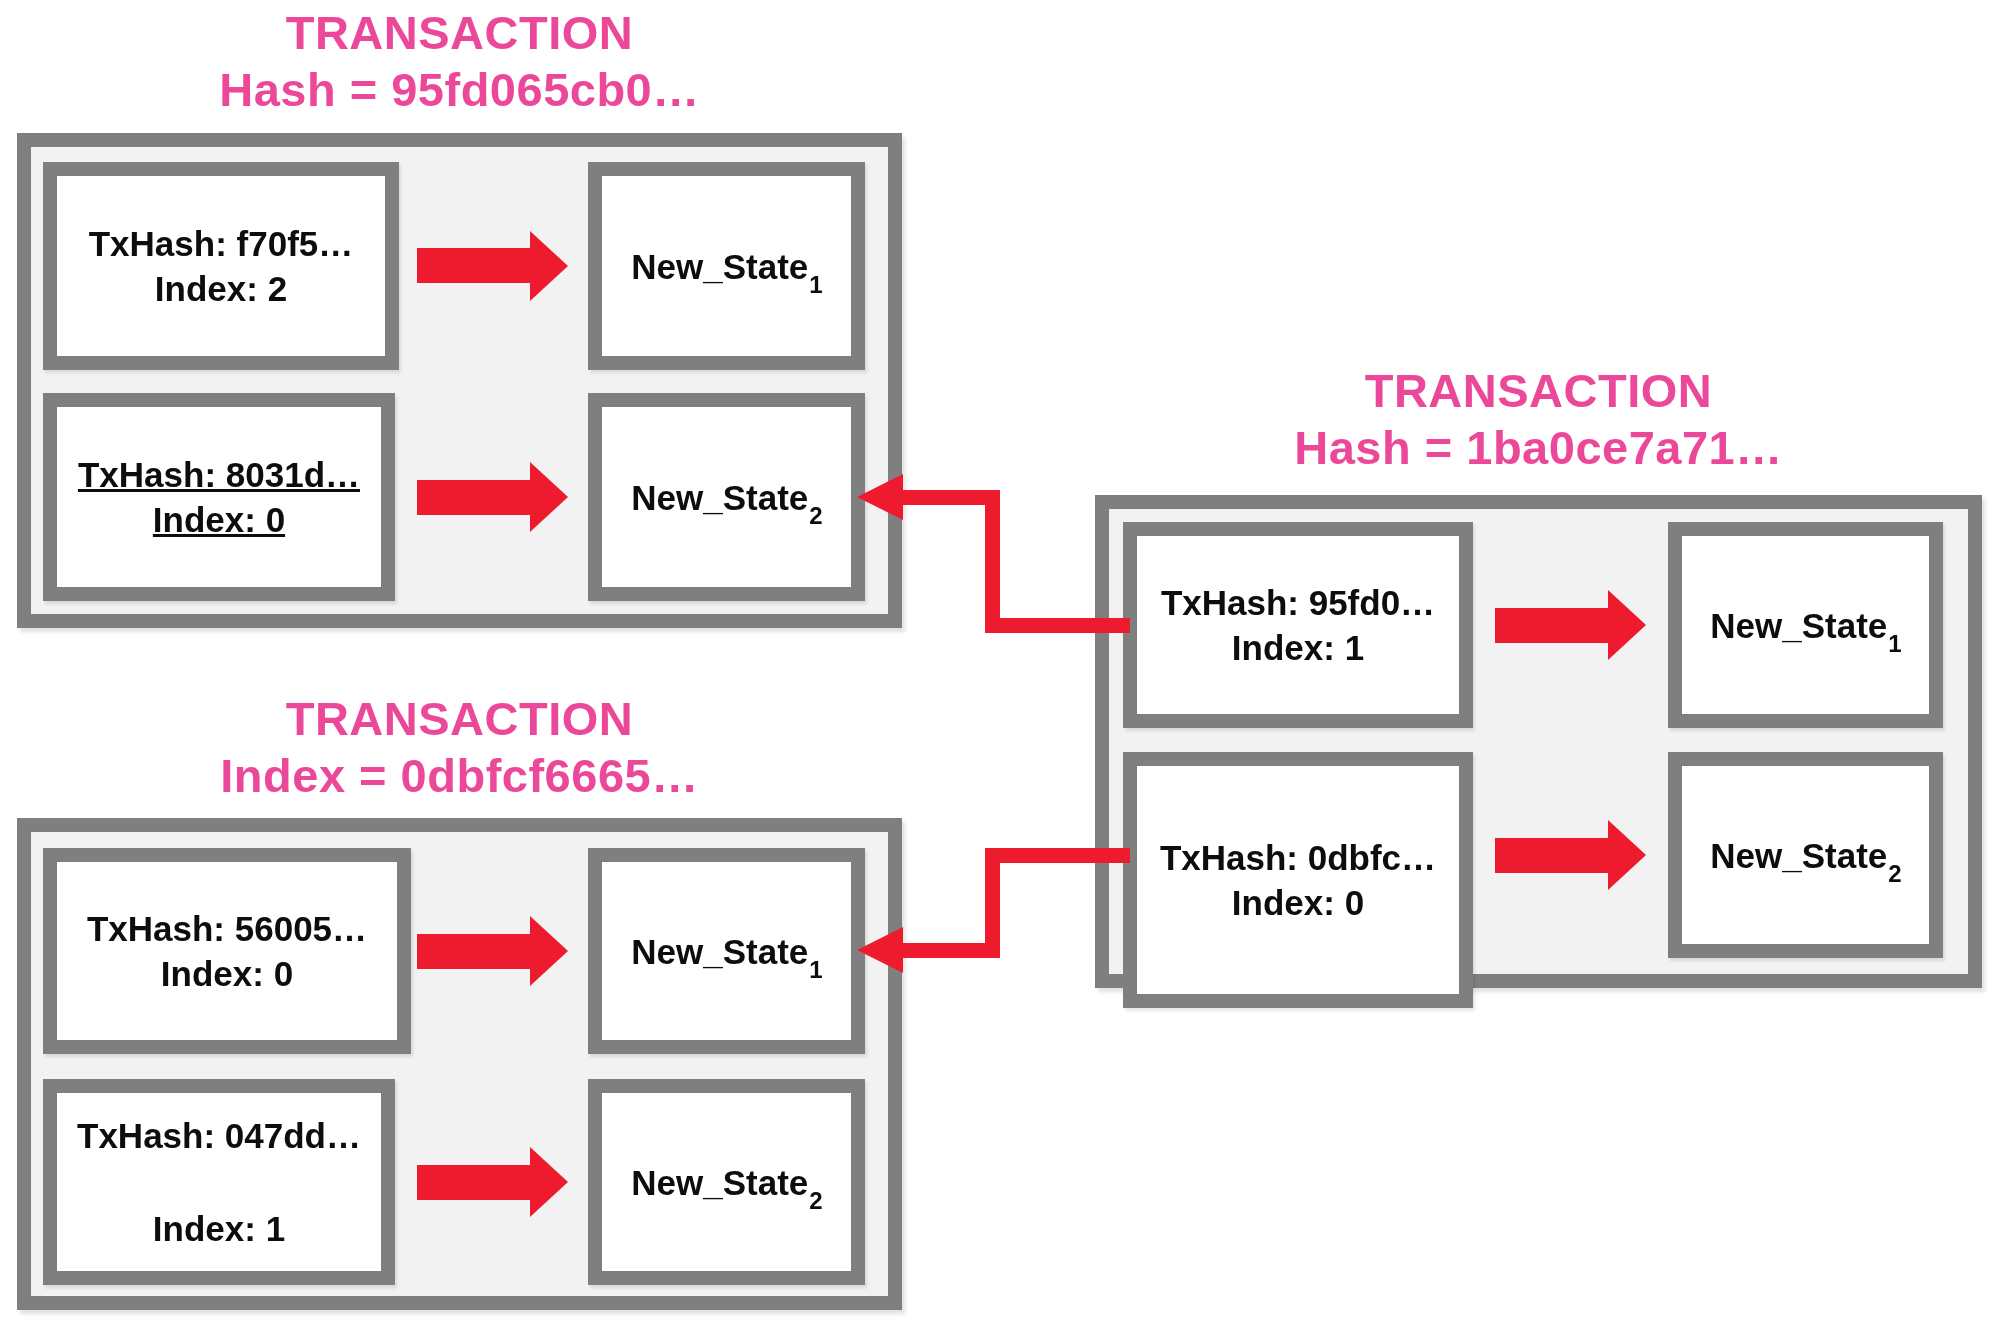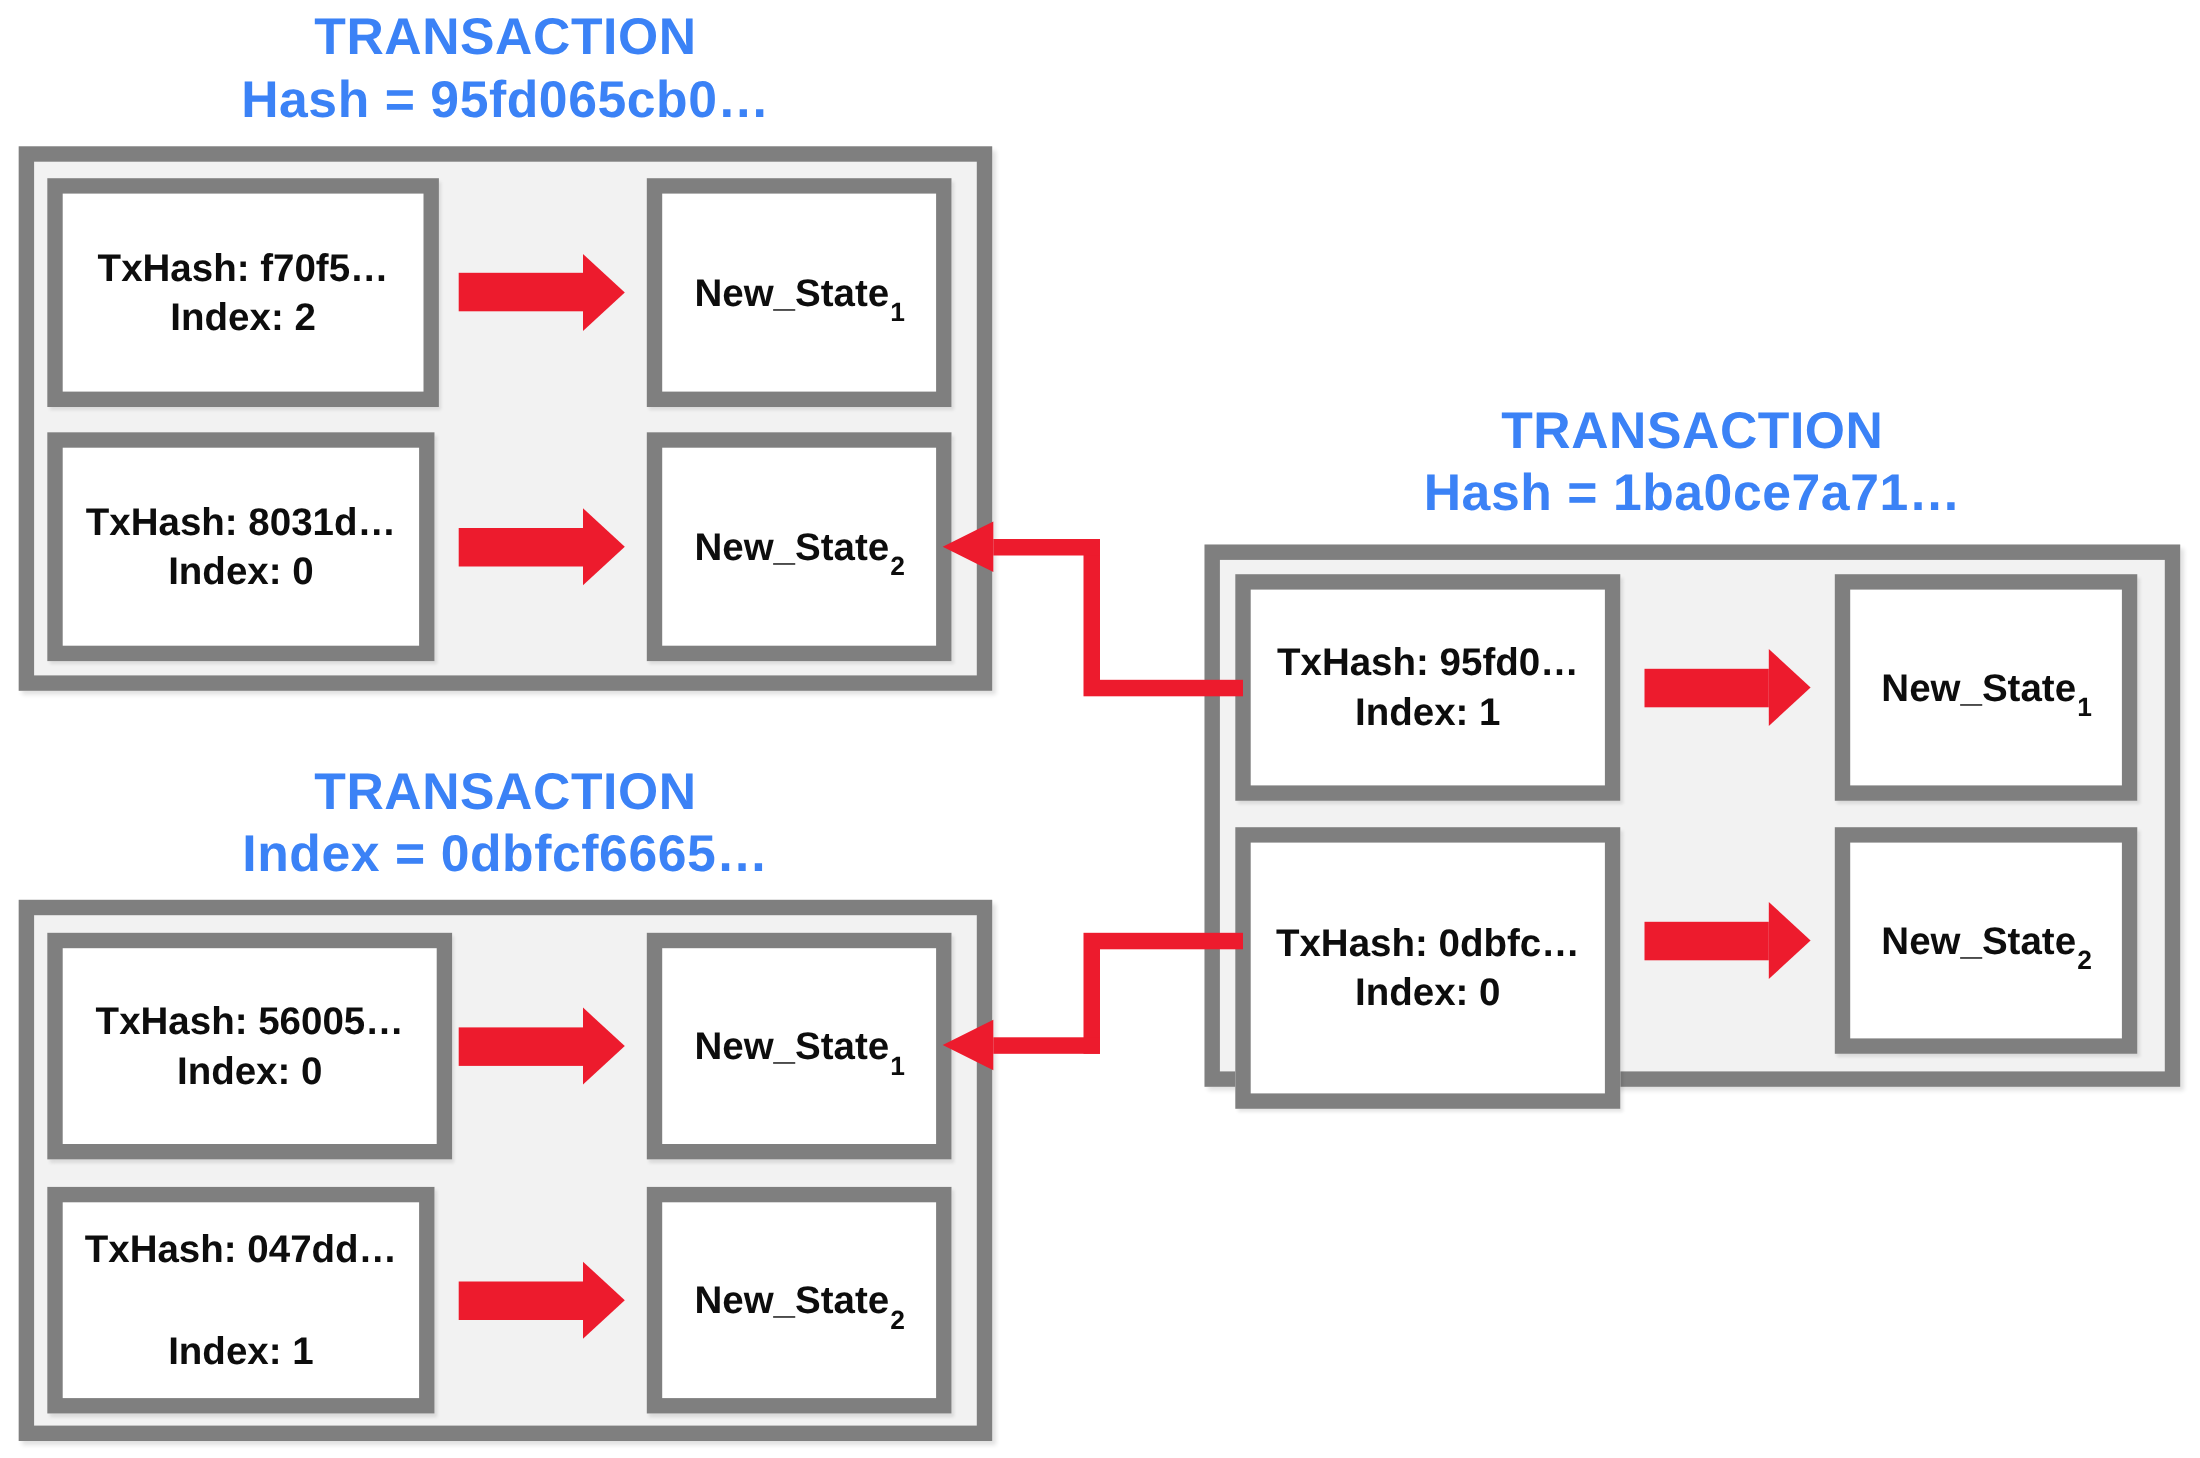--- a/index.html
+++ b/index.html
@@ -14,21 +14,21 @@
   }
 
   
   .tx-title {
     position: absolute;
     text-align: center;
     font-weight: 700;
     font-size: 47px;
     line-height: 57px;
     letter-spacing: 0.5px;
-    color: #3b82f6;
+    color: #ec4899;
     white-space: nowrap;
   }
 
   
   .tx-container {
     position: absolute;
     border: 14px solid #7f7f7f;
     background: #f2f2f2;
     box-shadow: 3px 4px 4px rgba(0,0,0,0.12);
   }
@@ -98,21 +98,21 @@
 
   <div class="tx-container" style="left:17px; top:133px; width:857px; height:467px;"></div>
 
   <div class="cell" style="left:43px; top:162px; width:356px; height:208px;">
     <div class="line">TxHash: f70f5…</div>
     <div class="line">Index: 2</div>
   </div>
   <div class="cell" style="left:588px; top:162px; width:277px; height:208px;">
     <div class="line"><span>New_State</span><sub>1</sub></div>
   </div>
-  <div class="cell" style="left:43px; top:393px; width:352px; height:208px;">
+  <div class="cell" style="left:43px; top:393px; width:352px; height:208px;text-decoration:underline;">
     <div class="line">TxHash: 8031d…</div>
     <div class="line">Index: 0</div>
   </div>
   <div class="cell" style="left:588px; top:393px; width:277px; height:208px;">
     <div class="line"><span>New_State</span><sub>2</sub></div>
   </div>
 
   <div>
     <div class="arrow-shaft" style="left:417px; top:248px;"></div>
     <div class="arrow-head" style="left:530px; top:231px;"></div>

